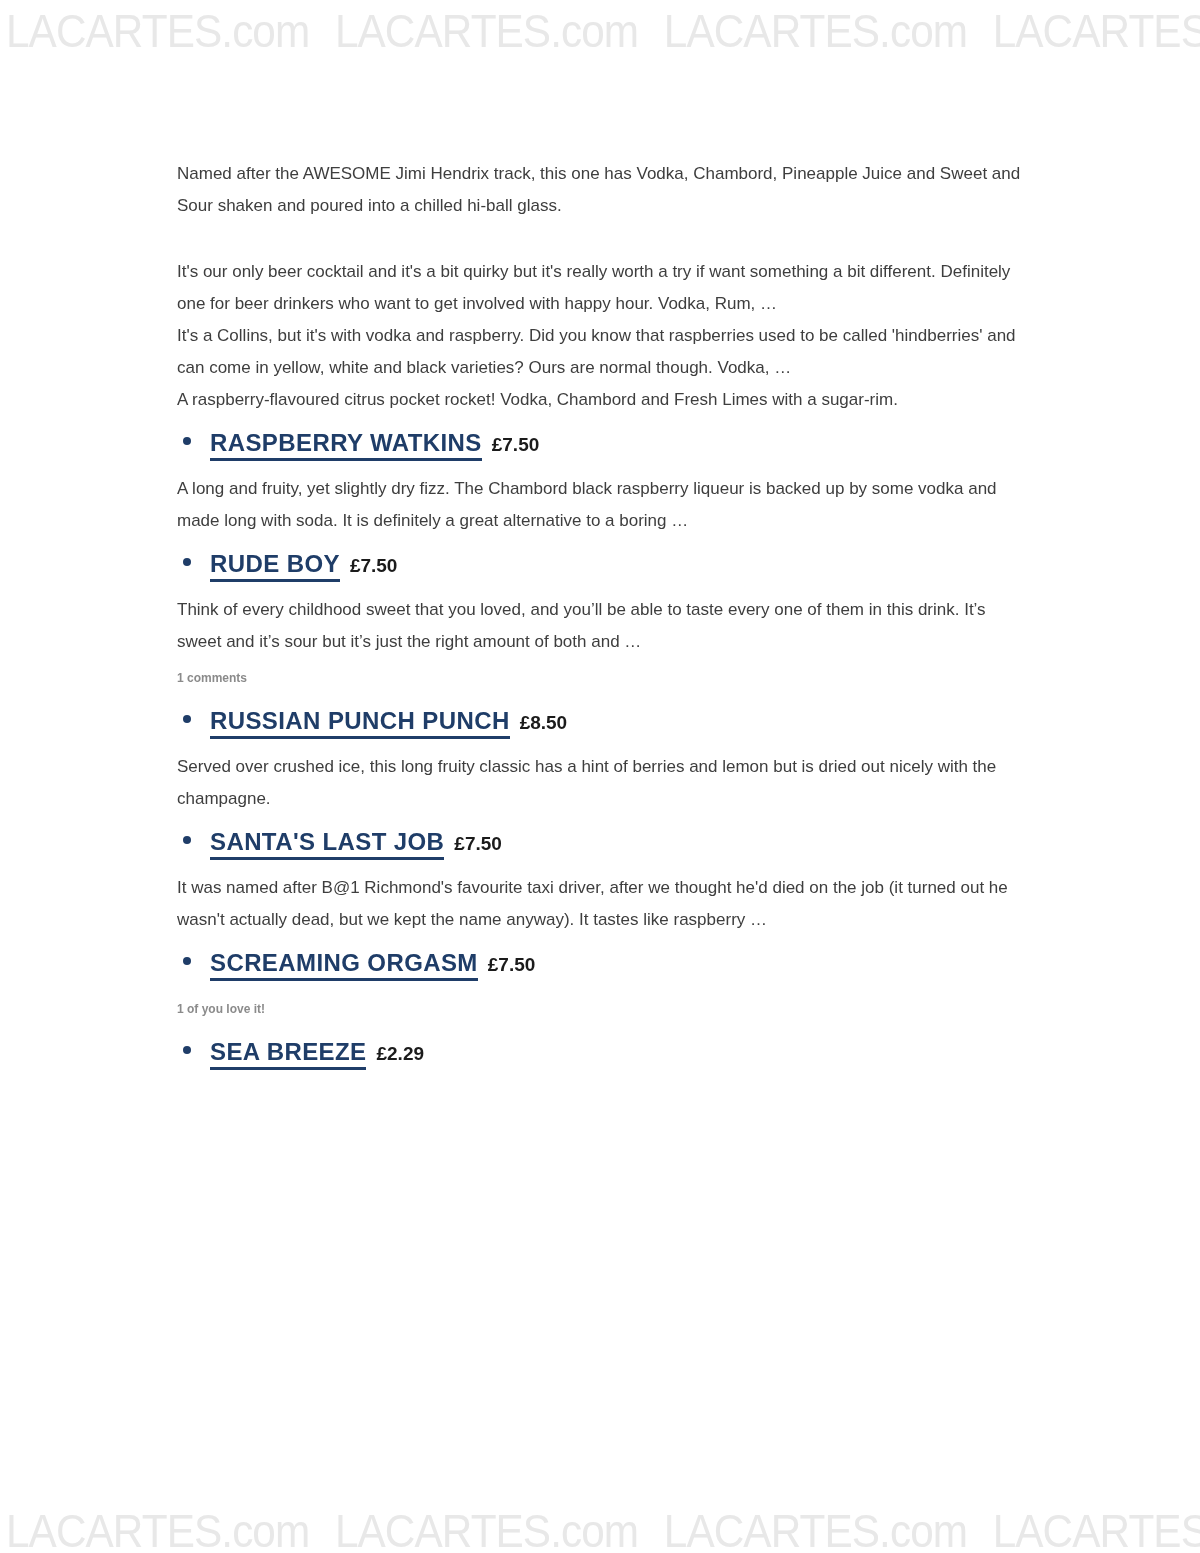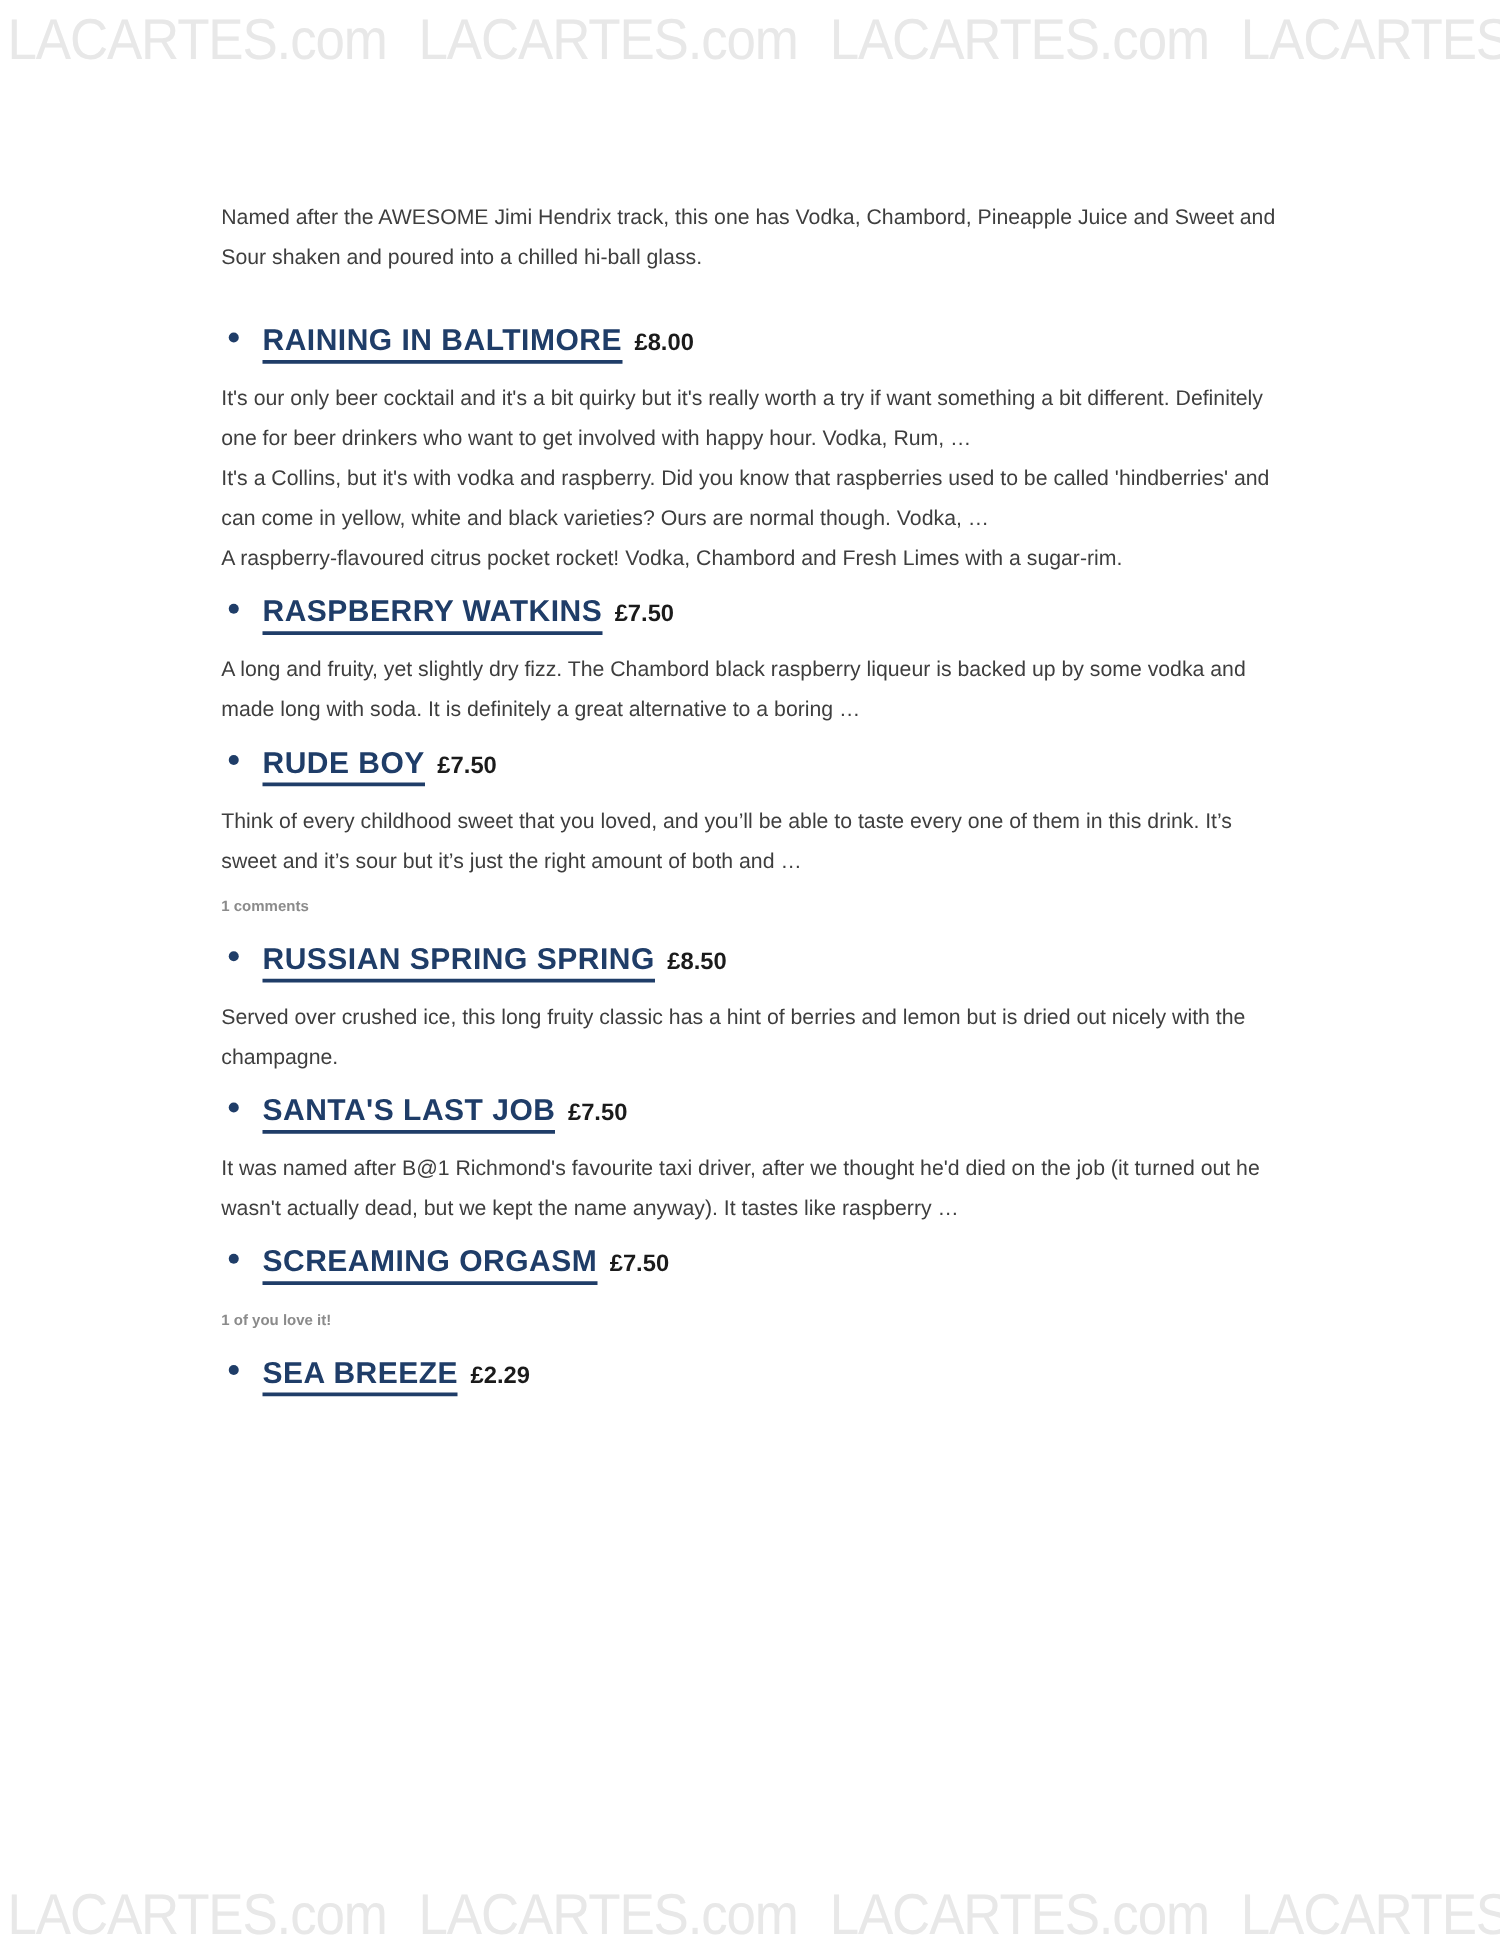--- a/index.html
+++ b/index.html
@@ -87,23 +87,20 @@
 </head>
 <body>
 
 <div class="watermark top">LACARTES.com LACARTES.com LACARTES.com LACARTES.com</div>
 
 <div class="content">
 
   <p class="intro">Named after the AWESOME Jimi Hendrix track, this one has Vodka, Chambord, Pineapple Juice and Sweet and Sour shaken and poured into a chilled hi-ball glass.</p>
 
   <div class="item">
-    <div class="item-heading">
-      <span class="bullet"></span><a class="item-name">RAINING IN BALTIMORE</a><span class="item-price">£8.00</span>
-    </div>
     <p class="item-desc">It's our only beer cocktail and it's a bit quirky but it's really worth a try if want something a bit different. Definitely one for beer drinkers who want to get involved with happy hour. Vodka, Rum, …</p>
   </div>
 
   <div class="item">
     <p class="item-desc">It's a Collins, but it's with vodka and raspberry. Did you know that raspberries used to be called 'hindberries' and can come in yellow, white and black varieties? Ours are normal though. Vodka, …</p>
   </div>
 
   <div class="item">
     <p class="item-desc">A raspberry-flavoured citrus pocket rocket! Vodka, Chambord and Fresh Limes with a sugar-rim.</p>
   </div>
@@ -118,21 +115,21 @@
   <div class="item">
     <div class="item-heading">
       <span class="bullet"></span><a class="item-name">RUDE BOY</a><span class="item-price">£7.50</span>
     </div>
     <p class="item-desc">Think of every childhood sweet that you loved, and you’ll be able to taste every one of them in this drink. It’s sweet and it’s sour but it’s just the right amount of both and …</p>
     <p class="item-note">1 comments</p>
   </div>
 
   <div class="item">
     <div class="item-heading">
-      <span class="bullet"></span><a class="item-name">RUSSIAN SPRING SPRING</a><span class="item-price">£8.50</span>
+      <span class="bullet"></span><a class="item-name">RUSSIAN PUNCH PUNCH</a><span class="item-price">£8.50</span>
     </div>
     <p class="item-desc">Served over crushed ice, this long fruity classic has a hint of berries and lemon but is dried out nicely with the champagne.</p>
   </div>
 
   <div class="item">
     <div class="item-heading">
       <span class="bullet"></span><a class="item-name">SANTA'S LAST JOB</a><span class="item-price">£7.50</span>
     </div>
     <p class="item-desc">It was named after B@1 Richmond's favourite taxi driver, after we thought he'd died on the job (it turned out he wasn't actually dead, but we kept the name anyway). It tastes like raspberry …</p>
   </div>

